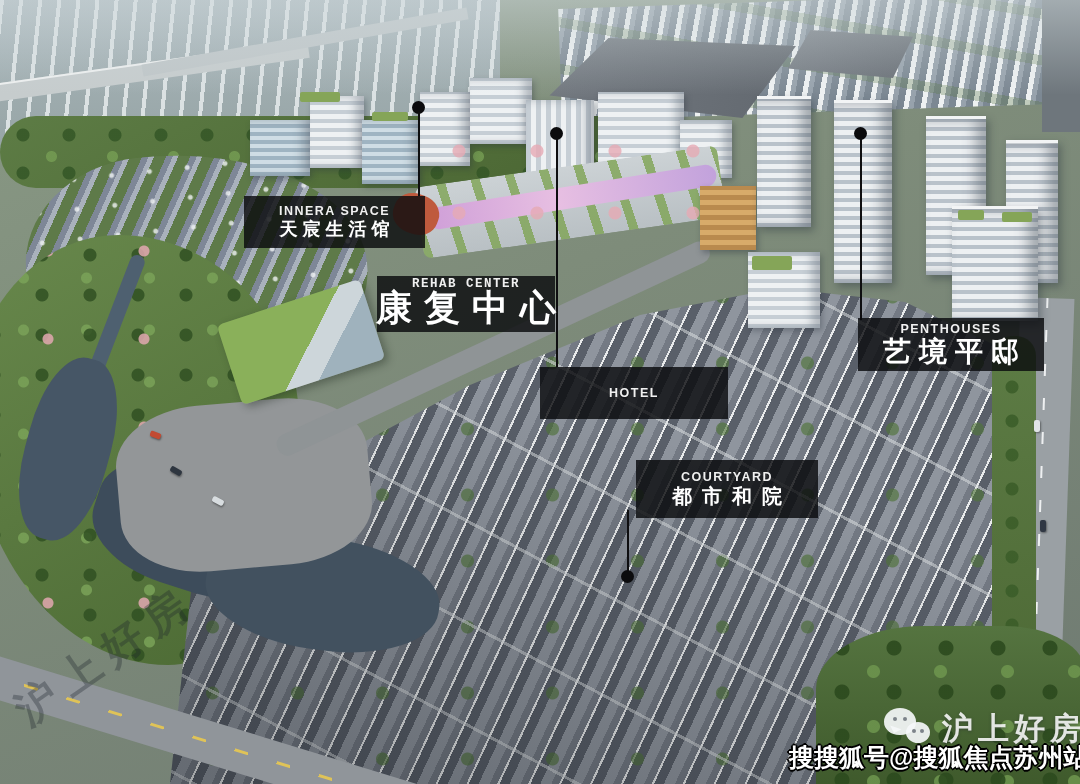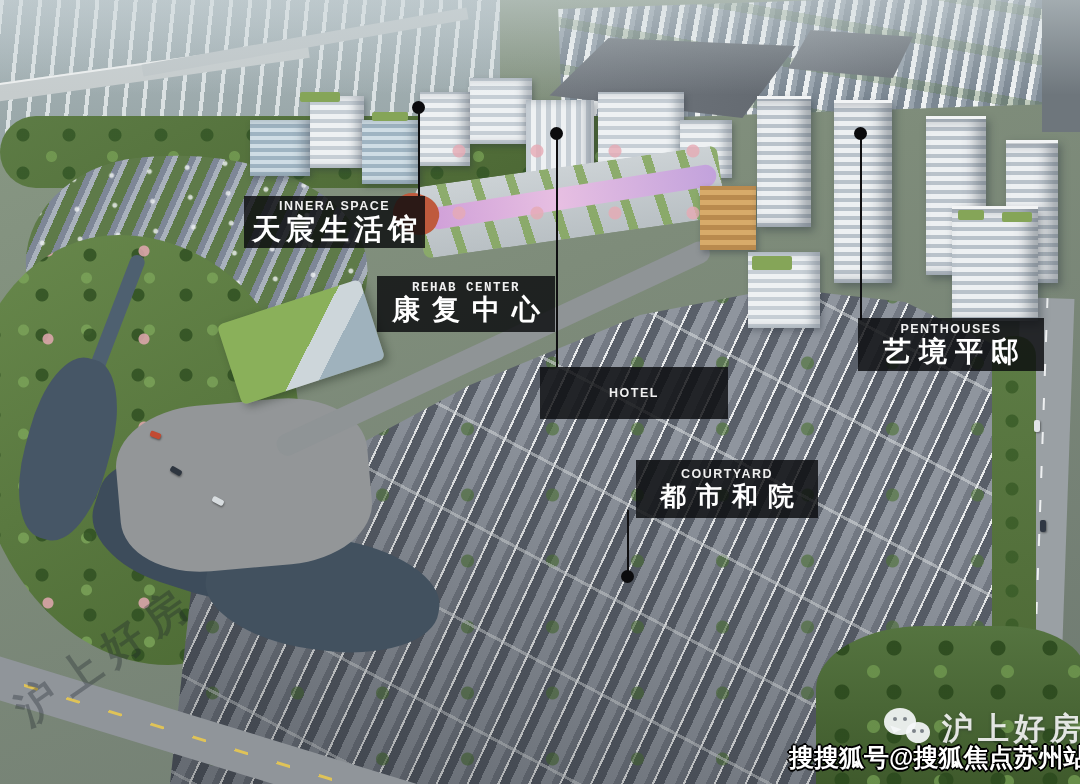--- a/index.html
+++ b/index.html
@@ -109,25 +109,25 @@
   .blossoms{left:420px;top:120px;width:340px;height:140px;
     background-image:radial-gradient(circle, rgba(230,170,180,0.8) 0 6px, rgba(230,170,180,0) 7px);
     background-size:78px 62px;}
   .car{position:absolute;border-radius:2px;box-shadow:1px 1px 2px rgba(0,0,0,0.4);}
 
   
   .callout{position:absolute;z-index:50;display:flex;flex-direction:column;align-items:center;
     justify-content:center;gap:2px;background:rgba(10,11,13,0.82);color:#fff;}
   .c-en{font-size:12.5px;font-weight:bold;letter-spacing:1.5px;color:#f0f0f0;line-height:1;}
   .c-zh{font-weight:bold;line-height:1.05;white-space:nowrap;}
-  .zh1{font-size:29px;letter-spacing:5px;text-indent:5px;}
-  .zh2{font-size:28px;letter-spacing:12px;text-indent:12px;}
+  .zh1{font-size:18px;letter-spacing:5px;text-indent:5px;}
+  .zh2{font-size:36px;letter-spacing:12px;text-indent:12px;}
   .zh3{font-size:27px;letter-spacing:3px;text-indent:3px;}
   .zh4{font-size:28px;letter-spacing:8px;text-indent:8px;}
-  .zh5{font-size:26px;letter-spacing:10px;text-indent:10px;}
+  .zh5{font-size:20px;letter-spacing:10px;text-indent:10px;}
   .lead{position:absolute;z-index:49;width:2px;background:#0e0e10;}
   .dot{position:absolute;z-index:49;width:13px;height:13px;border-radius:50%;background:#0b0b0d;}
 
   
   .wm-diag{position:absolute;z-index:60;left:4px;top:692px;transform:rotate(-35deg);
     transform-origin:0 0;font-size:42px;font-weight:bold;letter-spacing:10px;
     color:rgba(28,34,44,0.32);white-space:nowrap;}
   .brandrow{position:absolute;z-index:60;left:884px;top:708px;display:flex;align-items:center;gap:10px;}
   .wc{position:relative;width:48px;height:42px;}
   .wc .big{position:absolute;left:0;top:0;width:32px;height:27px;border-radius:50% 50% 48% 48%;

